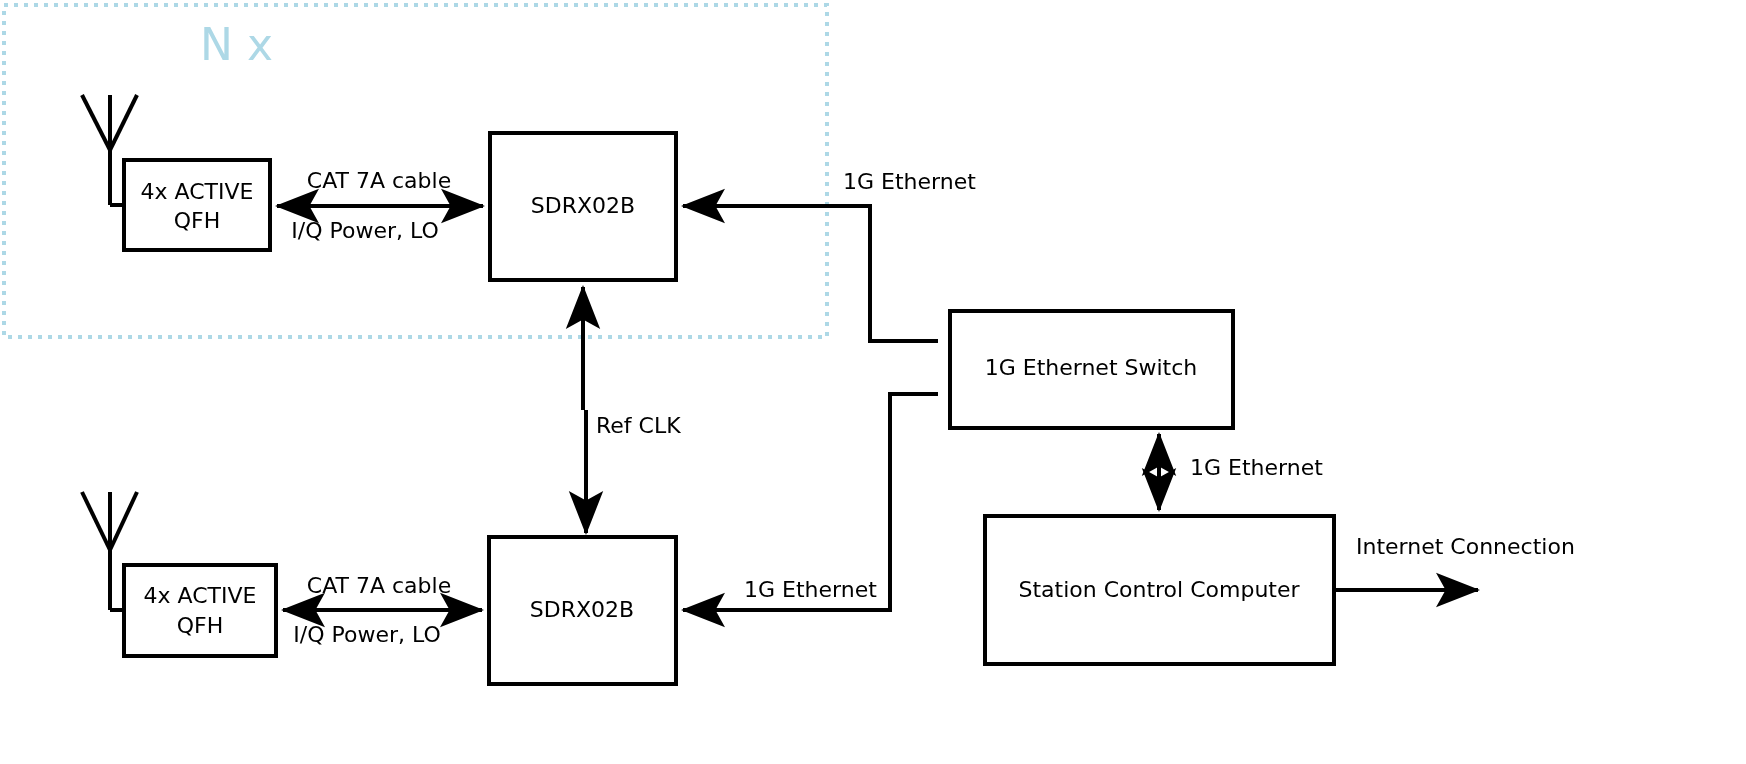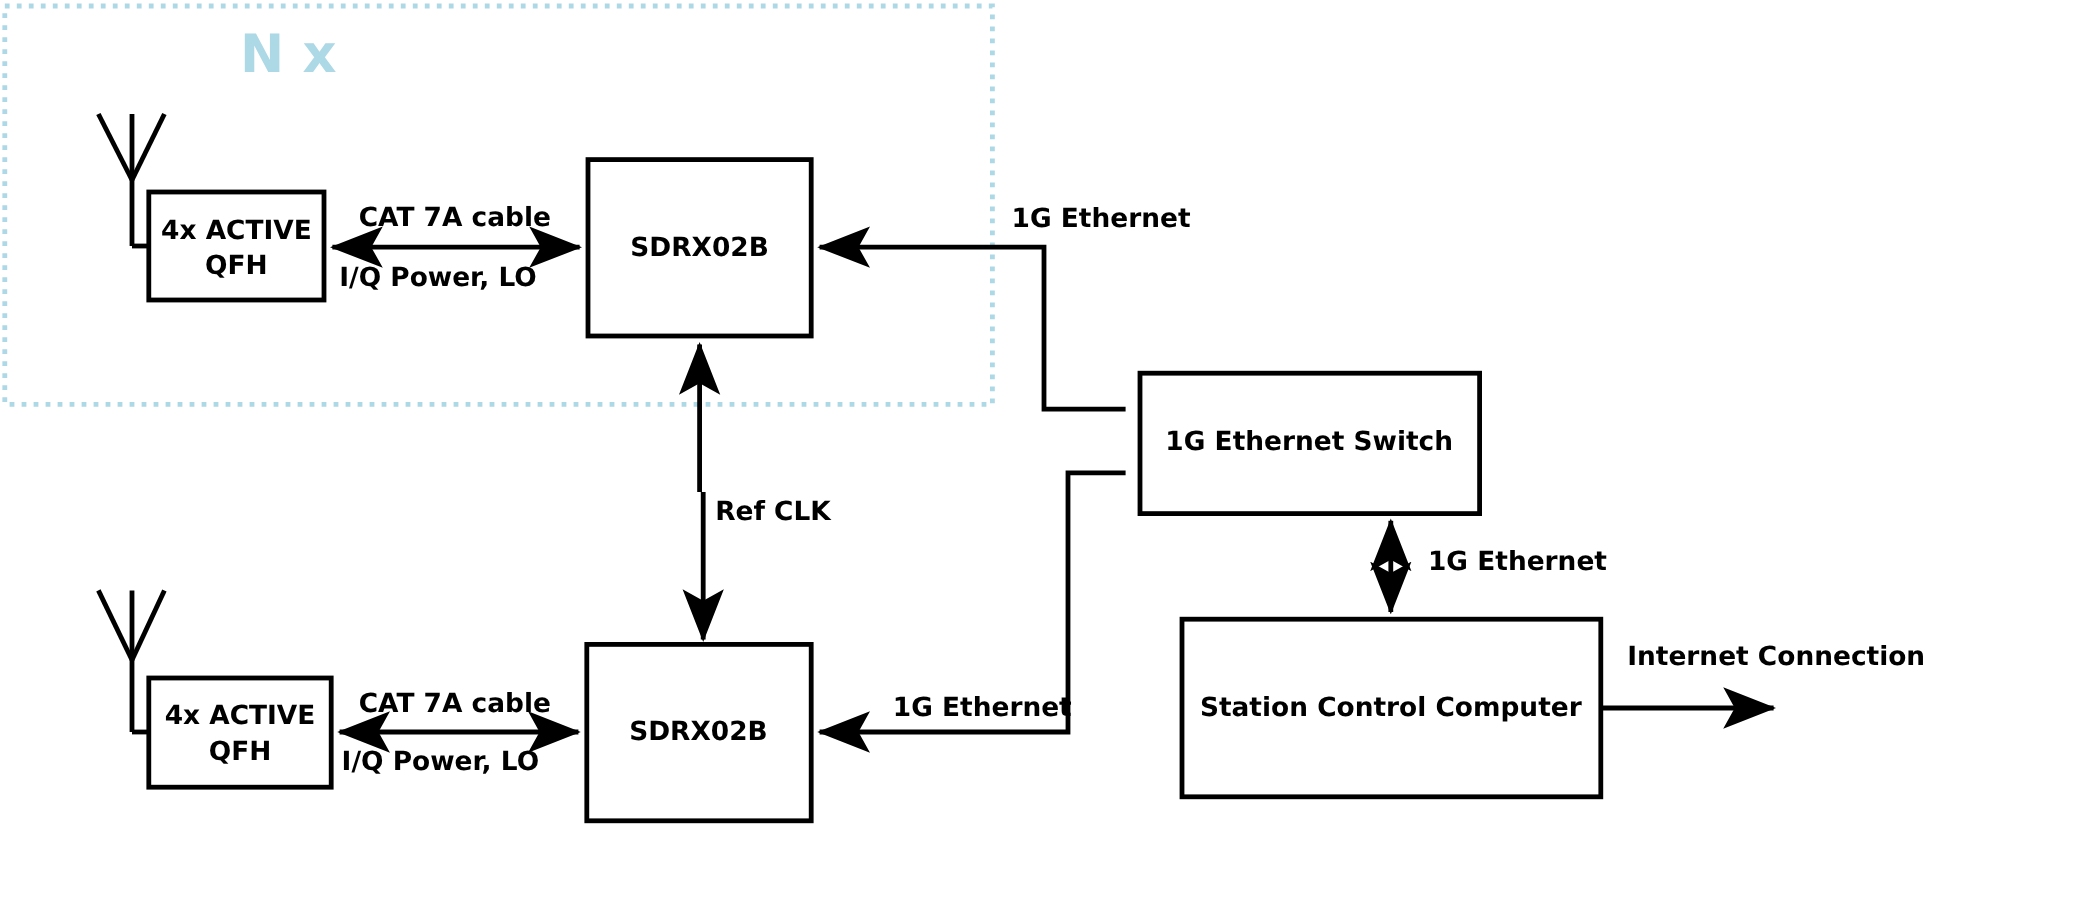--- a/index.html
+++ b/index.html
@@ -11,21 +11,20 @@
     width: 1746px;
     height: 764px;
     overflow: hidden;
     font-family: "DejaVu Sans", "Liberation Sans", sans-serif;
   }
   #diagram-root {
     position: relative;
     width: 1746px;
     height: 764px;
     background: #ffffff;
-    font-weight: bold;
   }
   svg.diagram-canvas {
     display: block;
     width: 1746px;
     height: 764px;
   }
   .box-rect {
     fill: #ffffff;
     stroke: #000000;
     stroke-width: 4;

